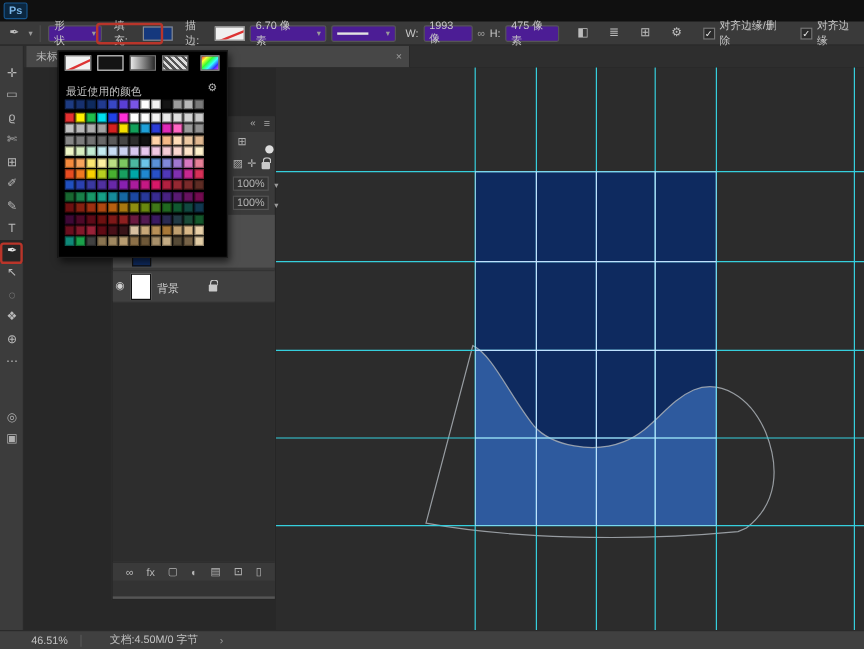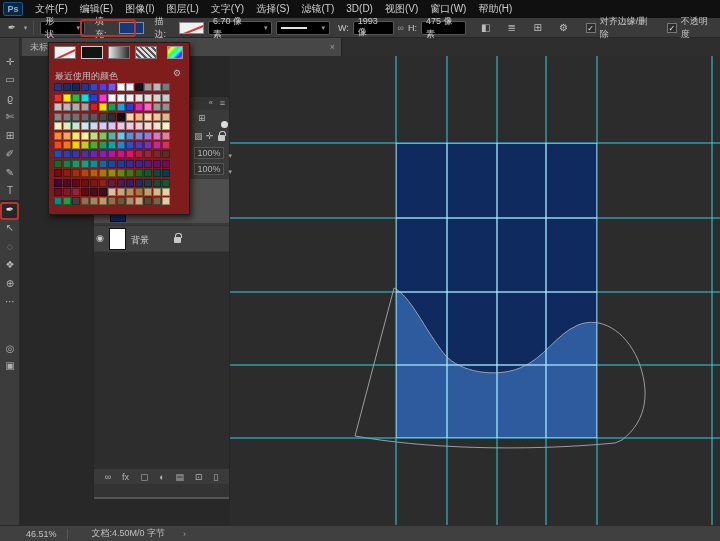--- a/index.html
+++ b/index.html
@@ -19,21 +19,21 @@
   #ps-logo { width:20px; height:14px; margin:0 6px 0 3px; background:#0b2740;
     border:1px solid #17568e; border-radius:2px; color:#7ab6e8; font-weight:bold;
     font-size:9px; display:flex; align-items:center; justify-content:center; }
   .menu-item { padding:0 6px; color:#cfcfcf; font-size:10px; line-height:18px; cursor:default; }
 
   
   #optionsbar { left:0; top:18px; width:720px; height:20px; background:#3a3a3a;
     border-bottom:1px solid #262626; display:flex; align-items:center; gap:4px;
     padding:0 4px; z-index:30; font-size:9px; color:#c8c8c8; }
   .sep { width:1px; height:14px; background:#4c4c4c; margin:0 2px; }
-  .dd { border:1px solid #555; background:#000000; padding:1px 4px; display:flex;
+  .dd { border:1px solid #555; background:#4c1d95; padding:1px 4px; display:flex;
     align-items:center; gap:14px; height:14px; border-radius:2px; }
   .chev { font-size:7px; color:#9a9a9a; }
   .swatch { width:26px; height:12px; border:1px solid #8a8a8a; }
   #stroke-swatch { background:#f0f0f0; position:relative; overflow:hidden; }
   #stroke-swatch::after{ content:""; position:absolute; left:-4px; top:5px; width:40px;
     height:2px; background:#d33; transform:rotate(-22deg); }
   .opt-ico { width:16px; text-align:center; color:#bdbdbd; font-size:10px; }
   .cb { width:10px; height:10px; border:1px solid #777; background:#2b2b2b; color:#e8e8e8;
     font-size:8px; line-height:9px; text-align:center; }
   #linestyle-line { width:26px; height:2px; background:#e2e2e2; }
@@ -88,21 +88,21 @@
   .lockglyph::before { content:""; position:absolute; left:1px; top:-4px; width:5px; height:4px;
     border:1.5px solid #c9c9c9; border-bottom:none; border-radius:3px 3px 0 0; }
   #lp-empty { position:absolute; left:0; top:155px; width:135px; height:216px; background:#2d2d2d; }
   #lp-bottom { position:absolute; left:0; top:371px; width:135px; height:16px; background:#3a3a3a;
     border-top:1px solid #2c2c2c; display:flex; align-items:center; justify-content:space-evenly;
     color:#b5b5b5; font-size:9px; }
   #lp-footer { position:absolute; left:0; top:387px; width:135px; height:15px; background:#333;
     border-bottom:2px solid #555; }
 
   
-  #fill-popup { left:48px; top:42px; width:142px; height:173px; background:#7f1d1d;
+  #fill-popup { left:48px; top:42px; width:142px; height:173px; background:#000000;
     border:1px solid #1c1c1c; box-shadow:2px 3px 6px rgba(0,0,0,.6); z-index:25; }
   #fp-types { position:absolute; left:5px; top:3px; height:14px; display:flex; gap:5px; }
   .fp-type { width:22px; height:13px; border:1px solid #777; position:relative; overflow:hidden; }
   #fp-none { background:#f2f2f2; }
   #fp-none::after { content:""; position:absolute; left:-4px; top:5px; width:36px; height:2px;
     background:#d33; transform:rotate(-25deg); }
   #fp-solid { background:#141414; border:1px solid #cfcfcf; }
   #fp-grad { background:linear-gradient(90deg,#e8e8e8,#2a2a2a); }
   #fp-pattern { background:repeating-linear-gradient(45deg,#ddd 0 2px,#555 2px 4px); }
   #fp-picker { position:absolute; right:6px; top:3px; width:16px; height:13px; border:1px solid #999;
@@ -128,33 +128,20 @@
   
   .annotation { border:2px solid #b9352a; border-radius:3px; z-index:40; pointer-events:none; }
   #anno-fill { left:80px; top:19px; width:56px; height:18px; }
   #anno-pen { left:0px; top:202px; width:19px; height:18px; }
 </style>
 </head>
 <body>
 
 <div id="menubar" class="abs">
   <div id="ps-logo">Ps</div>
-  <div id="menubar-items" style="display:flex;">
-      <div class="menu-item">文件(F)</div>
-      <div class="menu-item">编辑(E)</div>
-      <div class="menu-item">图像(I)</div>
-      <div class="menu-item">图层(L)</div>
-      <div class="menu-item">文字(Y)</div>
-      <div class="menu-item">选择(S)</div>
-      <div class="menu-item">滤镜(T)</div>
-      <div class="menu-item">3D(D)</div>
-      <div class="menu-item">视图(V)</div>
-      <div class="menu-item">窗口(W)</div>
-      <div class="menu-item">帮助(H)</div>
-    </div>
 </div>
 
 <div id="optionsbar" class="abs">
   <span class="opt-ico">✒</span>
   <span class="chev">▾</span>
   <span class="sep"></span>
   <span class="dd">
     <span>形状</span>
     <span class="chev">▾</span>
   </span>
@@ -181,21 +168,21 @@
     </span>
   <span id="opticons" style="display:flex; gap:10px; margin-left:8px;">
       <span class="opt-ico">◧</span>
       <span class="opt-ico">≣</span>
       <span class="opt-ico">⊞</span>
       <span class="opt-ico">⚙</span>
     </span>
   <span class="cb" style="margin-left:10px;">✓</span>
   <span>对齐边缘/删除</span>
   <span class="cb" style="margin-left:8px;">✓</span>
-  <span>不透明度</span>
+  <span>对齐边缘</span>
 </div>
 
 <div id="tabbar" class="abs">
   <div id="doc-tab">
     <span id="tab-frag">未标</span>
     <span id="tab-close">×</span>
   </div>
 </div>
 
 <div id="canvas-area" class="abs">

